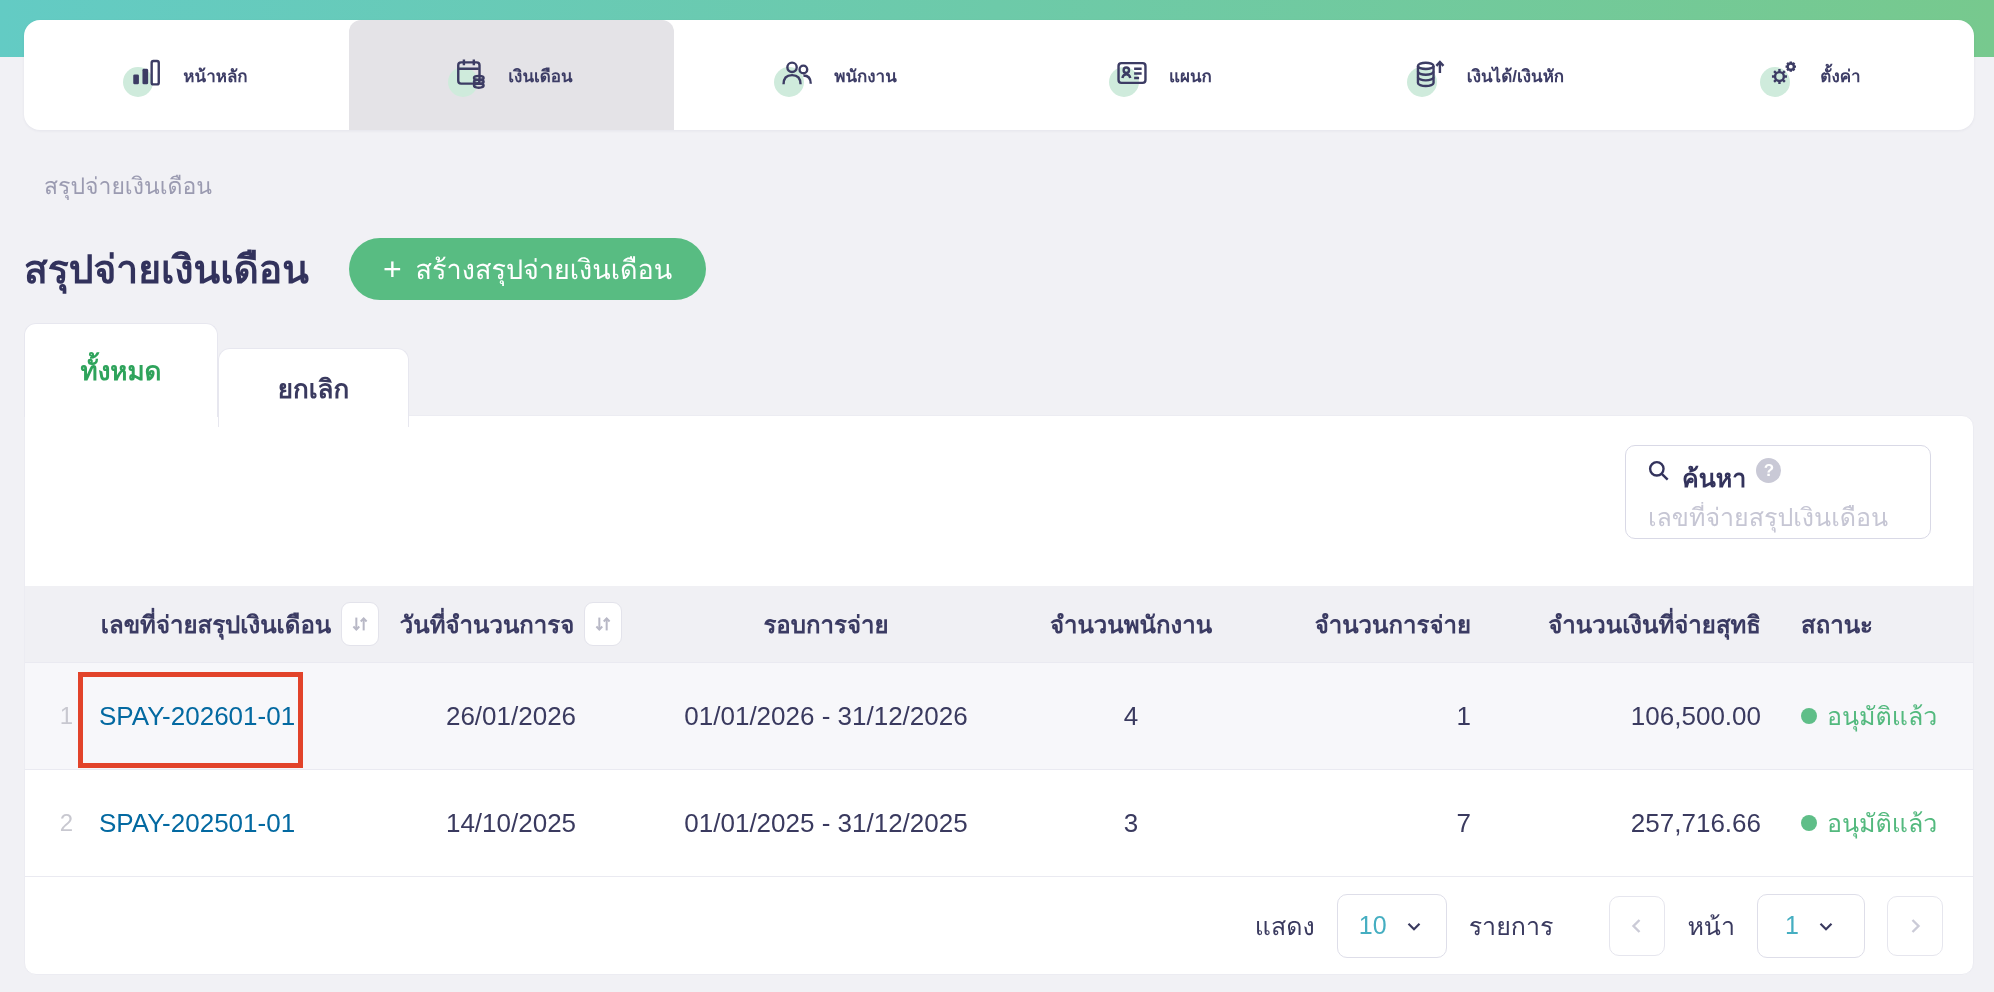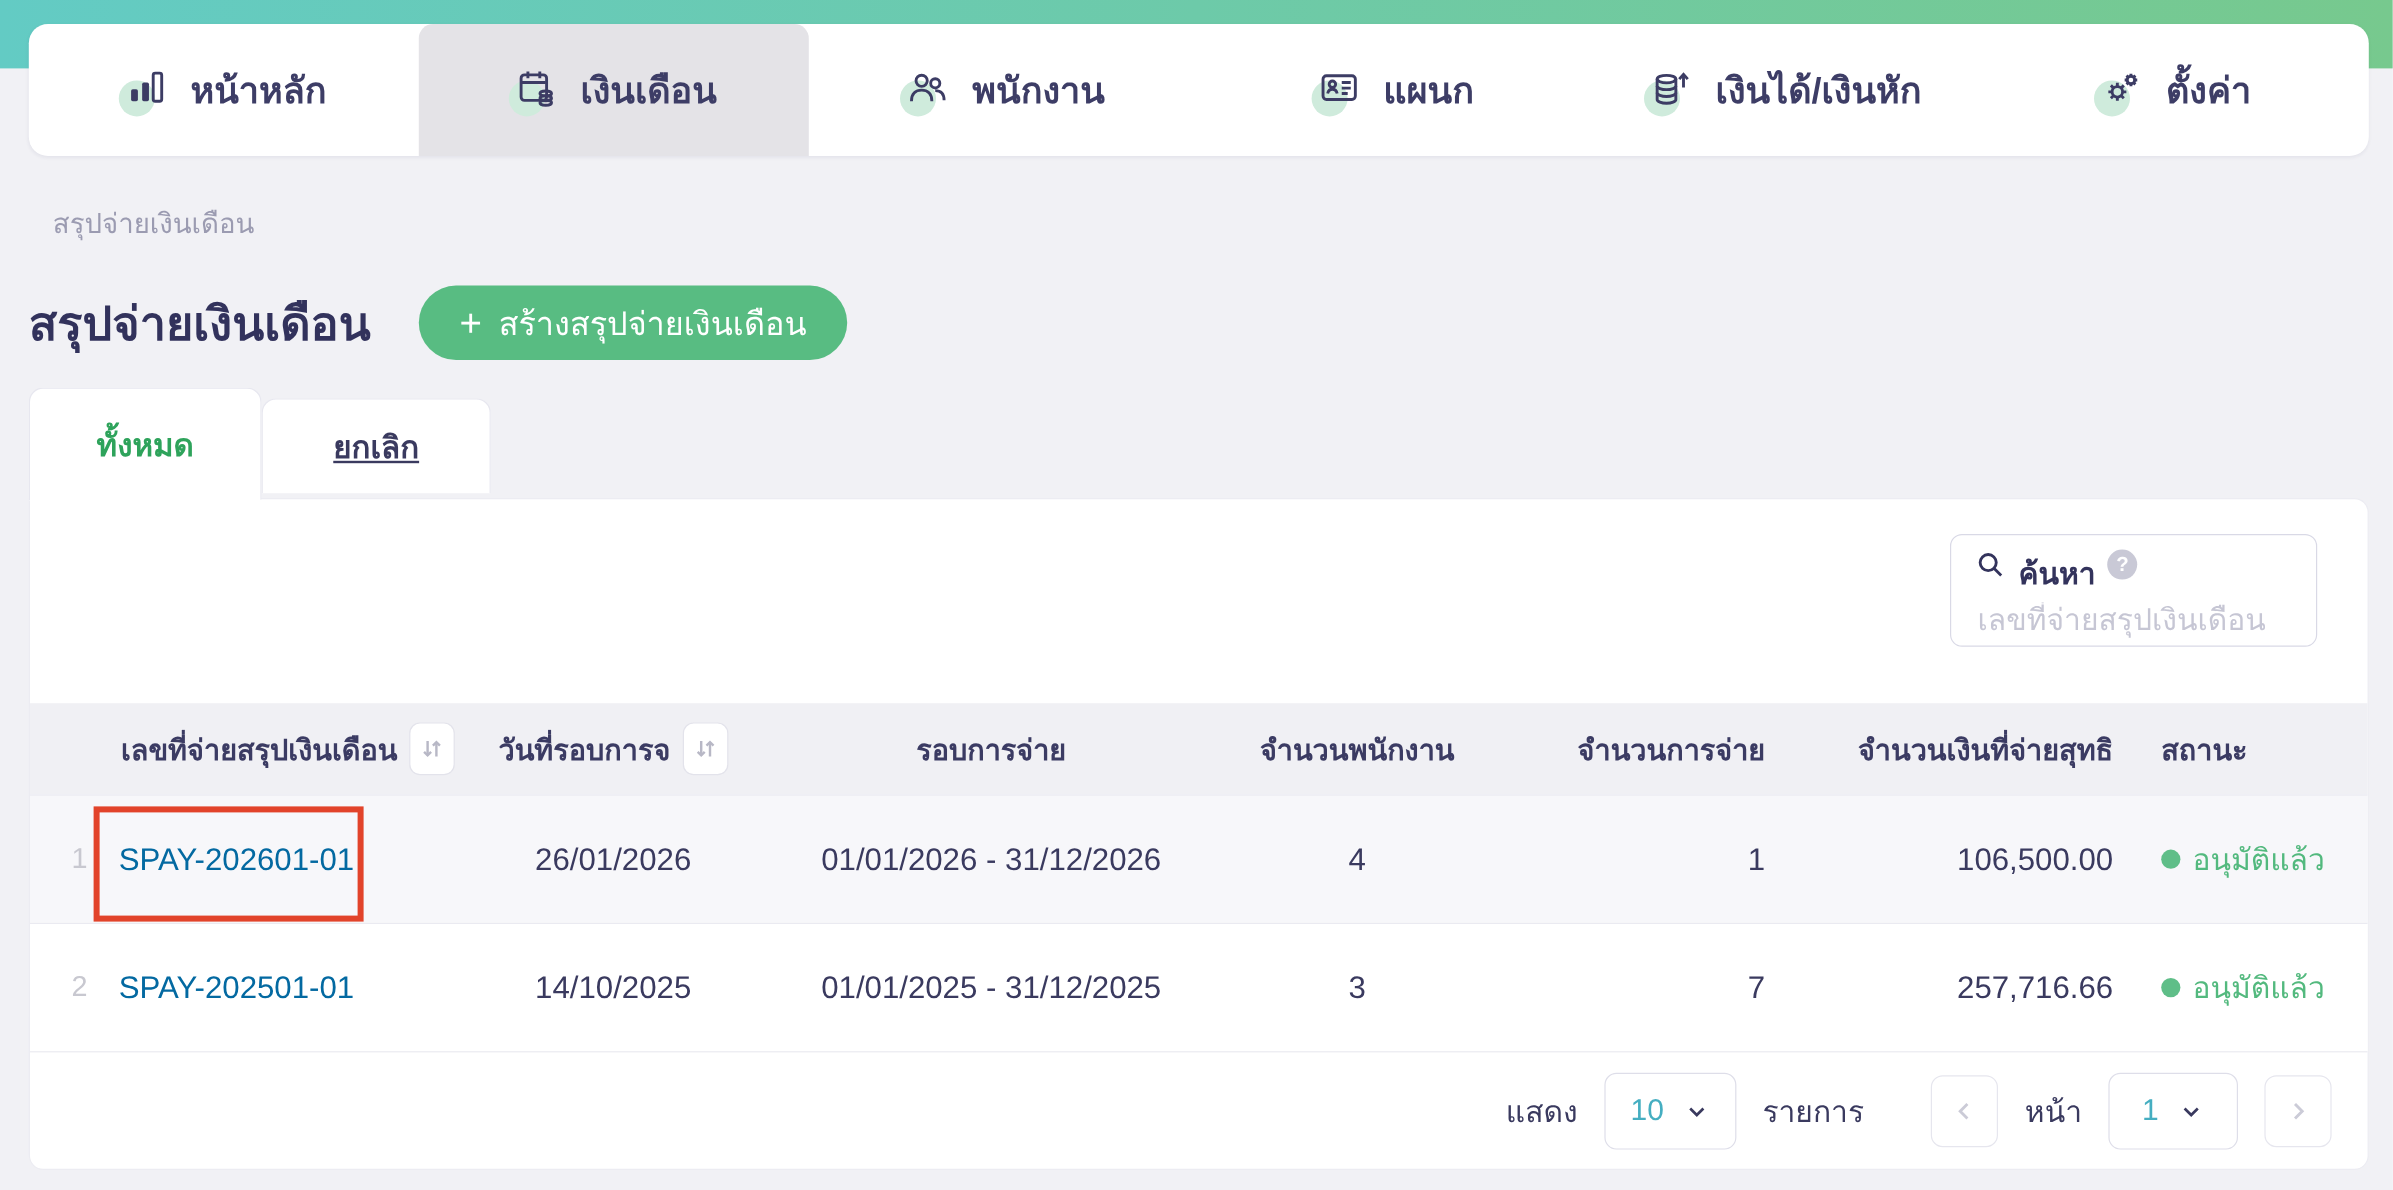--- a/index.html
+++ b/index.html
@@ -13,21 +13,21 @@
 
   
   .topband{position:absolute;left:0;top:0;width:1994px;height:57px;
     background:linear-gradient(90deg,#63CBC4,#77C98E);}
 
   
   .navcard{position:absolute;left:24px;top:20px;width:1950px;height:110px;
     background:#FFFFFF;border-radius:16px;display:flex;overflow:hidden;
     box-shadow:0 1px 3px rgba(40,40,80,.06);}
   .nav-item{flex:1 1 0;display:flex;align-items:center;justify-content:center;
-    gap:16px;cursor:pointer;font-size:30px;font-weight:600;color:#3D3D66;white-space:nowrap;}
+    gap:16px;cursor:pointer;font-size:17px;font-weight:600;color:#3D3D66;white-space:nowrap;}
   .nav-item.active{background:#E4E3E7;border-radius:12px 12px 0 0;}
   .nav-icon{position:relative;width:42px;height:42px;flex:0 0 auto;}
   .nav-icon .blob{position:absolute;left:-2px;bottom:-1px;width:30px;height:30px;
     border-radius:50%;background:#CFEBDC;}
   .nav-icon svg{position:absolute;left:4px;top:2px;}
 
   
   .breadcrumb{position:absolute;left:44px;top:168px;font-size:23px;color:#9B9BB1;}
   .title-row{position:absolute;left:24px;top:238px;display:flex;align-items:center;gap:40px;}
   .page-title{margin:0;font-size:39px;font-weight:700;color:#32325C;white-space:nowrap;}
@@ -35,21 +35,21 @@
     background:#58BC82;color:#FFFFFF;border:none;border-radius:32px;
     font-size:27px;font-family:inherit;cursor:pointer;white-space:nowrap;}
   .create-btn .plus{font-size:32px;font-weight:400;line-height:1;}
 
   
   .tab{position:absolute;background:#FFFFFF;display:flex;align-items:center;justify-content:center;
     font-size:26px;font-weight:600;cursor:pointer;border:1px solid #E7E7EF;border-bottom:none;
     border-radius:12px 12px 0 0;box-sizing:border-box;}
   .tab-all{left:24px;top:323px;width:194px;height:94px;color:#2EA35B;z-index:3;}
   .tab-all::after{content:"";position:absolute;left:0;right:0;bottom:-2px;height:3px;background:#fff;}
-  .tab-cancel{left:218px;top:332px;width:191px;height:79px;color:#3A3A5F;z-index:2;text-decoration:underline;}
+  .tab-cancel{left:218px;top:348px;width:191px;height:79px;color:#3A3A5F;z-index:2;}
 
   
   .panel{position:absolute;left:24px;top:415px;width:1950px;height:560px;
     background:#FFFFFF;border:1px solid #ECECF2;box-sizing:border-box;
     border-radius:0 12px 12px 12px;z-index:1;}
 
   
   .searchbox{position:absolute;top:29px;right:42px;width:306px;height:94px;
     border:1px solid #D9D9E6;border-radius:10px;box-sizing:border-box;
     padding:12px 20px 8px 20px;background:#fff;}
@@ -229,21 +229,21 @@
                 <line x1="8" y1="5" x2="8" y2="18"></line>
                   <polyline points="4.8,14.8 8,18 11.2,14.8"></polyline>
                 <line x1="16" y1="19" x2="16" y2="6"></line>
                   <polyline points="12.8,9.2 16,6 19.2,9.2"></polyline>
               </svg>
             </button>
           </span>
         </div>
         <div class="c2">
           <span class="hgroup">
-            <span>วันที่รอบการจ</span>
+            <span>วันที่จำนวนการจ</span>
             <button class="sort-btn">
               <svg width="22" height="22" viewBox="0 0 24 24" fill="none" stroke="#B8B8C6" stroke-width="2.2">
                 <line x1="8" y1="5" x2="8" y2="18"></line>
                   <polyline points="4.8,14.8 8,18 11.2,14.8"></polyline>
                 <line x1="16" y1="19" x2="16" y2="6"></line>
                   <polyline points="12.8,9.2 16,6 19.2,9.2"></polyline>
               </svg>
             </button>
           </span>
         </div>

